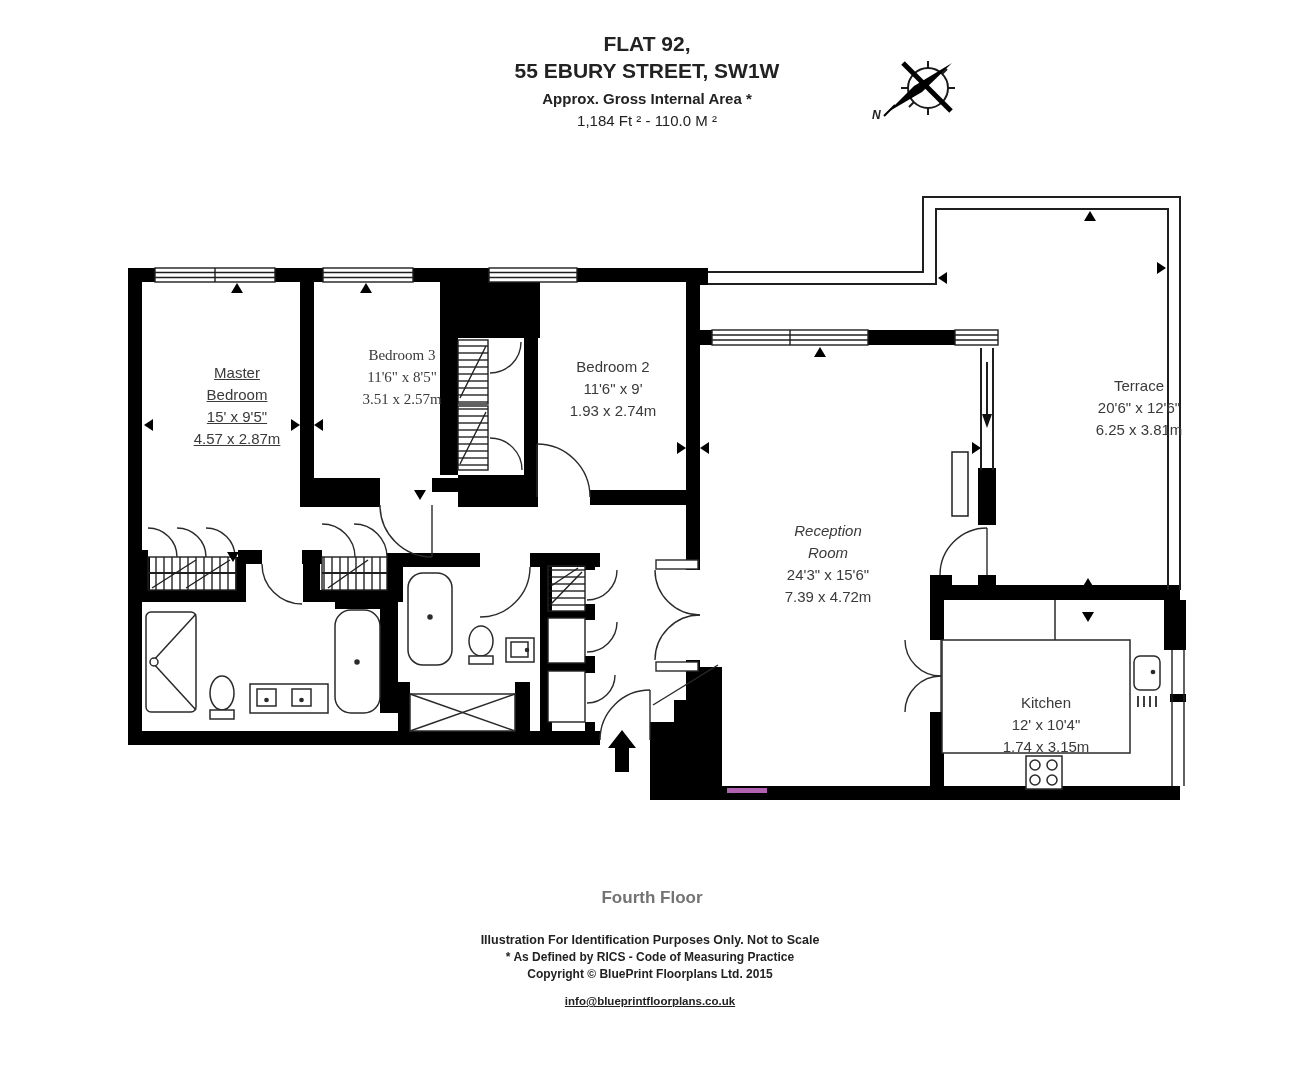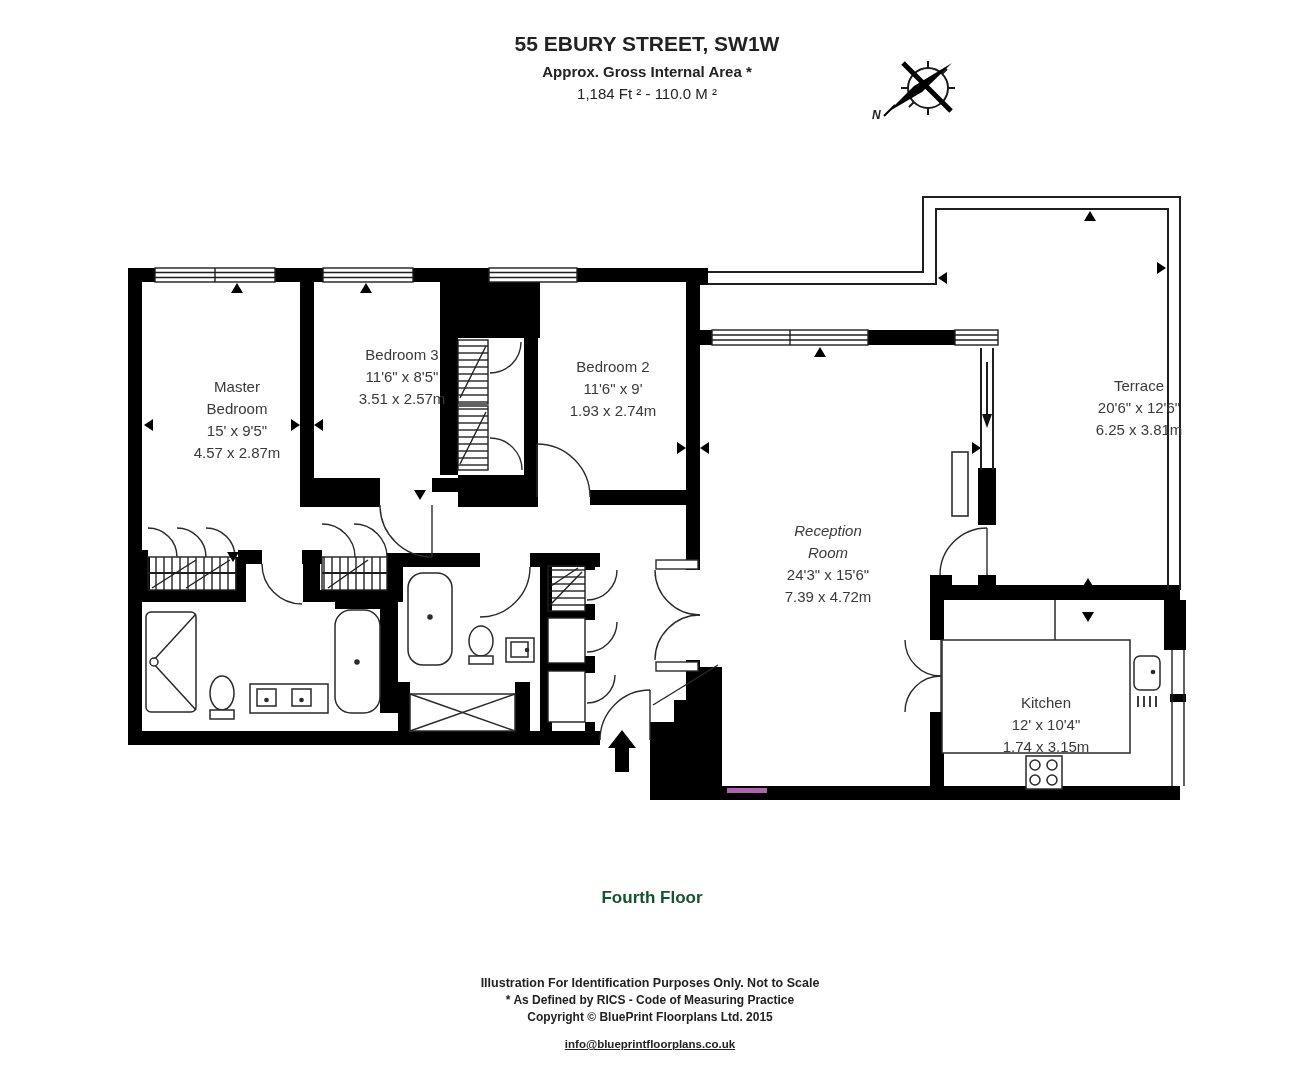--- a/index.html
+++ b/index.html
@@ -7,22 +7,22 @@
         font-family:"Liberation Sans", sans-serif;}
   .plan-svg{position:absolute;left:0;top:0;}
   .abs{position:absolute;}
   .ctr{transform:translateX(-50%);text-align:center;}
   .title-block{left:647px;top:30px;color:#222;}
   .title-line1,.title-line2{font-size:21px;font-weight:bold;line-height:27px;white-space:nowrap;}
   .title-line3{font-size:15px;font-weight:bold;margin-top:6px;white-space:nowrap;}
   .title-line4{font-size:15px;font-weight:normal;margin-top:5px;white-space:nowrap;}
   .room-label{color:#3a3a3a;font-size:15px;line-height:22px;white-space:nowrap;}
   .room-label .name-wrap{white-space:normal;margin:0 auto;}
-  .floor-label{left:652px;top:888px;font-size:17px;font-weight:bold;color:#14532d;white-space:nowrap;}
-  .footer{left:650px;top:976px;color:#222;}
+  .floor-label{left:652px;top:888px;font-size:17px;font-weight:bold;color:#737373;white-space:nowrap;}
+  .footer{left:650px;top:933px;color:#222;}
   .footer .f1{font-size:12.5px;font-weight:bold;white-space:nowrap;}
   .footer .f2,.footer .f3{font-size:12px;font-weight:bold;margin-top:3px;white-space:nowrap;}
   .footer .f4{font-size:11.5px;font-weight:bold;margin-top:14px;text-decoration:underline;white-space:nowrap;cursor:pointer;}
 </style>
 </head>
 <body>
 
 <div class="page">
 
 <svg class="plan-svg" width="1295" height="1080" viewBox="0 0 1295 1080">
@@ -327,32 +327,33 @@
           <line x1="914" y1="102" x2="909" y2="107"></line>
     </g>
     <line x1="903" y1="63" x2="951" y2="111" stroke="#000" stroke-width="5"></line>
     <polygon points="888,112 914,86 952,63 922,92" fill="#000"></polygon>
     <line x1="884" y1="116" x2="895" y2="105" stroke="#000" stroke-width="2"></line>
     <text x="872" y="119" font-size="12" font-style="italic" font-weight="bold" fill="#222">N</text>
   </g>
 </svg>
 
 <div class="abs ctr title-block">
+  <div class="title-line1">FLAT 92,</div>
   <div class="title-line2">55 EBURY STREET, SW1W</div>
   <div class="title-line3">Approx. Gross Internal Area *</div>
   <div class="title-line4">1,184 Ft ²  -  110.0 M ²</div>
 </div>
 
-<div class="abs ctr room-label" style="left:237px;top:376px;">
+<div class="abs ctr room-label" style="left:237px;top:362px;text-decoration:underline;">
   <div class="name-wrap" style="max-width:92px;">Master Bedroom</div>
   <div>15' x 9'5"</div>
   <div>4.57 x 2.87m</div>
 </div>
 
-<div class="abs ctr room-label" style="left:402px;top:344px;">
+<div class="abs ctr room-label" style="left:402px;top:344px;font-family:Liberation Serif, serif;">
   <div>Bedroom 3</div>
   <div>11'6" x 8'5"</div>
   <div>3.51 x 2.57m</div>
 </div>
 
 <div class="abs ctr room-label" style="left:613px;top:356px;">
   <div>Bedroom 2</div>
   <div>11'6" x 9'</div>
   <div>1.93 x 2.74m</div>
 </div>

